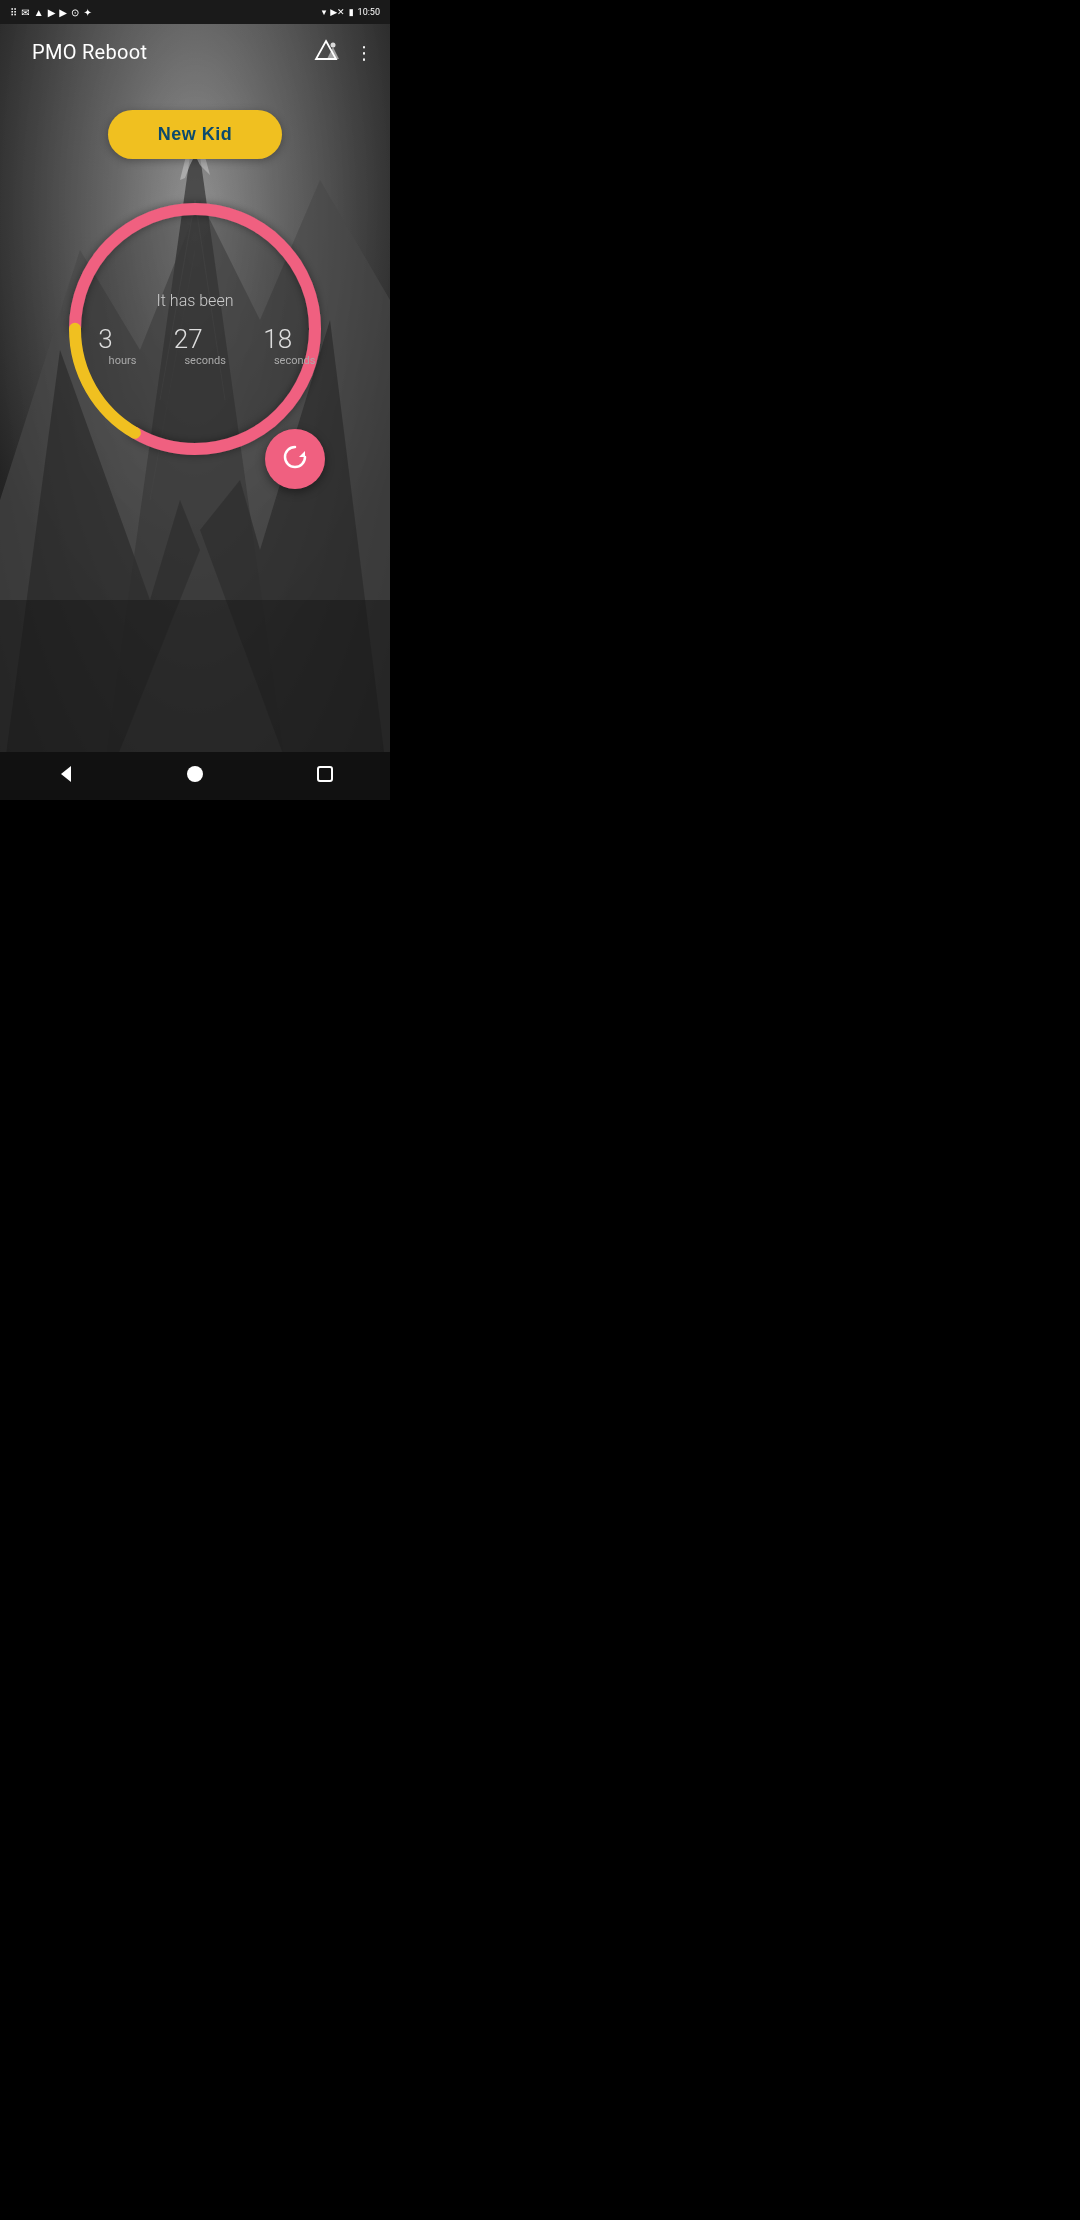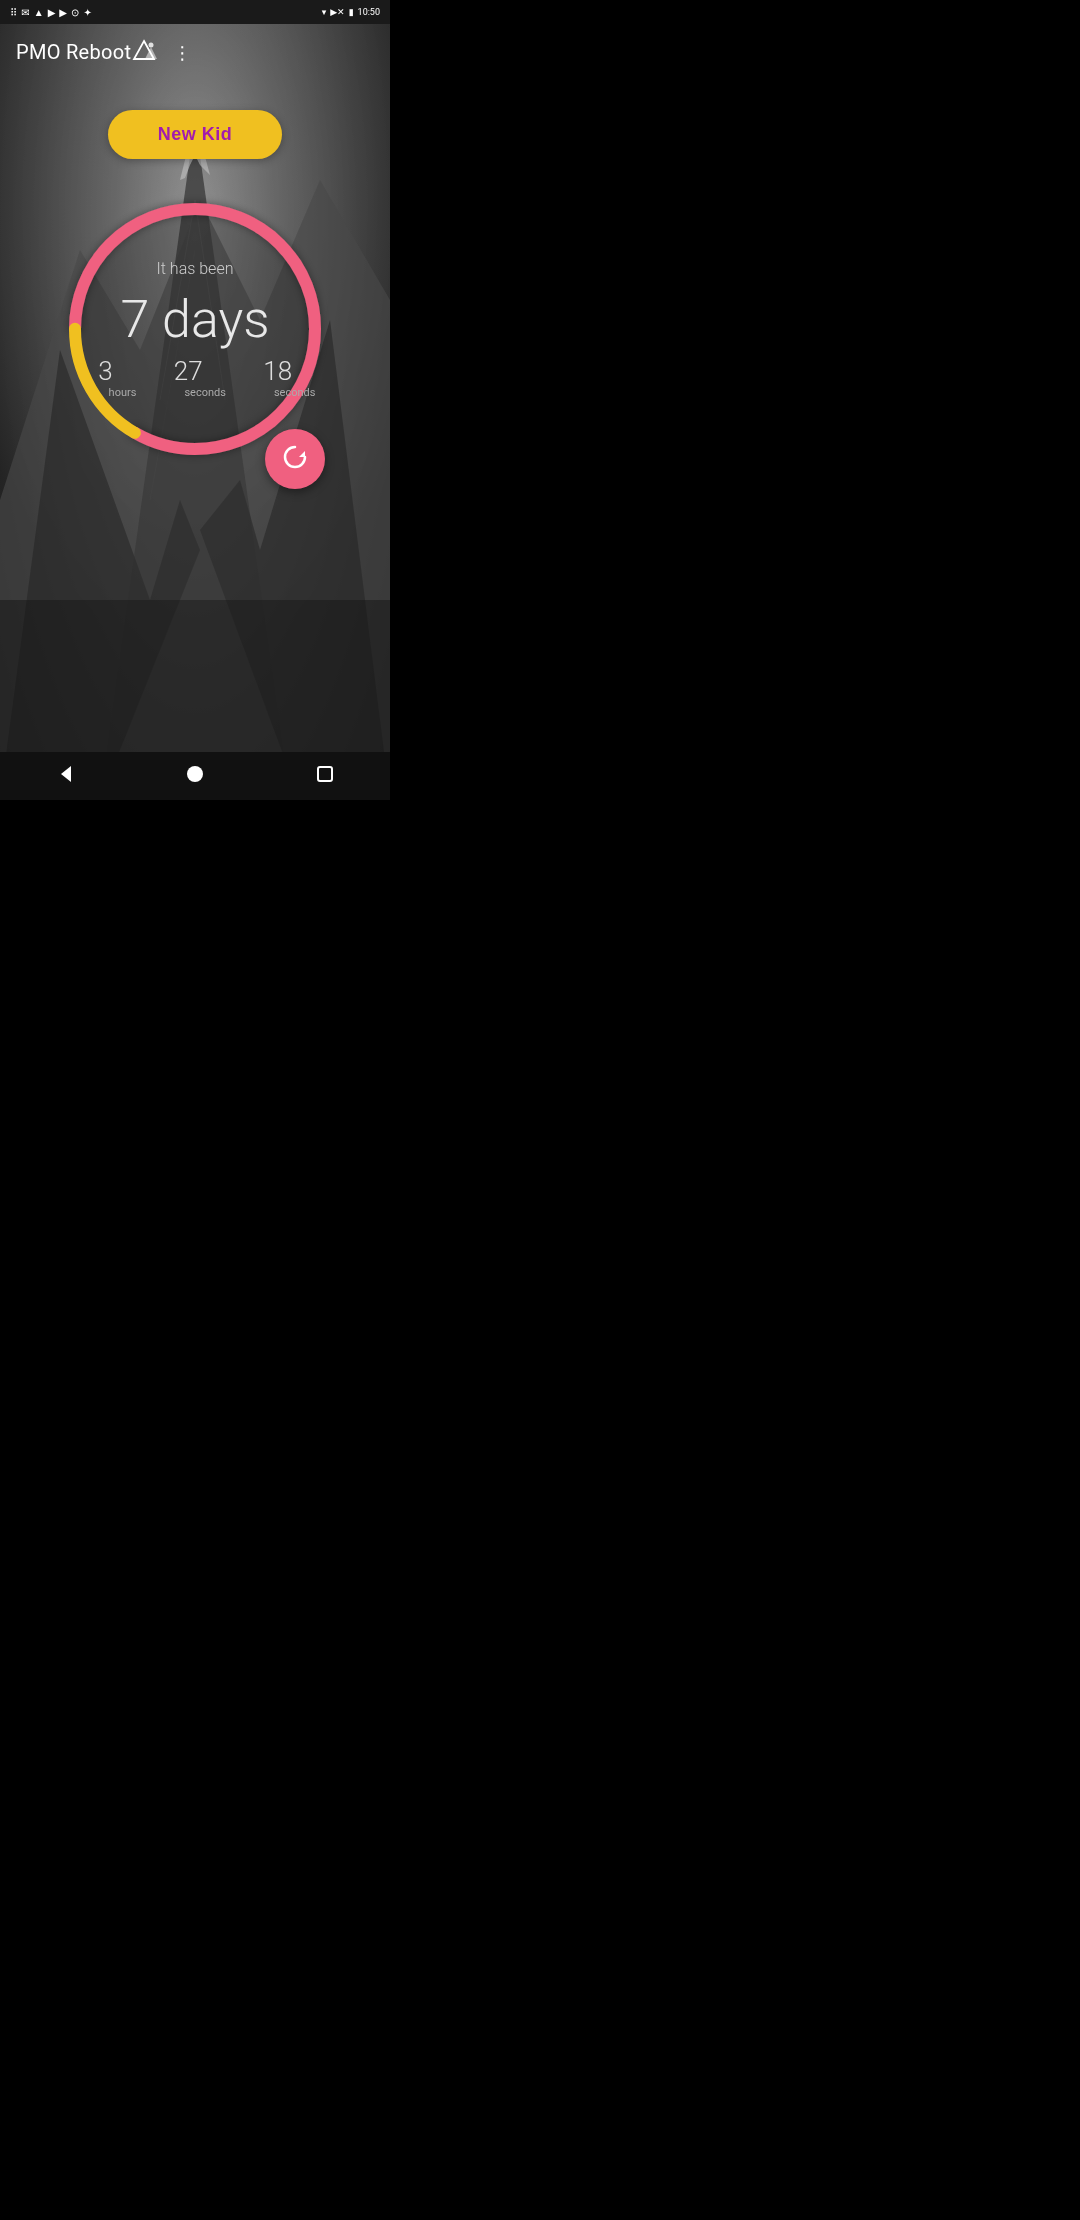--- a/index.html
+++ b/index.html
@@ -48,22 +48,24 @@
       z-index: 1;
       opacity: 0.85;
     }
 
     
     .top-bar {
       position: relative;
       z-index: 10;
       display: flex;
       align-items: center;
+      justify-content: space-between;
       padding: 16px 16px;
       height: 56px;
+      margin-left: 16px;
     }
     .app-title {
       color: #fff;
       font-size: 20px;
       font-weight: 400;
       letter-spacing: 0.3px;
     }
     .top-bar-icons {
       display: flex;
       align-items: center;
@@ -81,21 +83,21 @@
       z-index: 10;
       display: flex;
       flex-direction: column;
       align-items: center;
       padding-top: 30px;
     }
 
     
     .new-kid-btn {
       background: #f0c020;
-      color: #a21caf;
+      color: #0c4a6e;
       font-size: 18px;
       font-weight: 600;
       border: none;
       border-radius: 30px;
       padding: 14px 50px;
       cursor: pointer;
       letter-spacing: 0.5px;
       box-shadow: 0 2px 8px rgba(0,0,0,0.3);
       text-align: center;
     }
@@ -285,24 +287,20 @@
 
       <circle cx="140" cy="140" r="120" fill="rgba(30,30,30,0.3)" stroke="rgba(80,80,80,0.2)" stroke-width="12"></circle>
 
       <circle cx="140" cy="140" r="120" fill="none" stroke="#f06080" stroke-width="12" stroke-linecap="round" stroke-dasharray="628.3 125.7" stroke-dashoffset="188.5" transform="rotate(-90, 140, 140)" filter="url(#shadow)"></circle>
 
       <circle cx="140" cy="140" r="120" fill="none" stroke="#f0c020" stroke-width="12" stroke-linecap="round" stroke-dasharray="125.7 628.3" stroke-dashoffset="-439.8" transform="rotate(-90, 140, 140)"></circle>
     </svg>
 
     <div class="circle-inner">
       <div class="it-has-been">It has been</div>
-      <div class="days-display">
-        <span>7</span>
-        <span>days</span>
-      </div>
       <div class="time-display">
         <div class="time-unit">
           <span class="time-number">3</span>
           <span class="time-label">hours</span>
         </div>
         <div class="time-unit">
           <span class="time-number">27</span>
           <span class="time-label">seconds</span>
         </div>
         <div class="time-unit">

